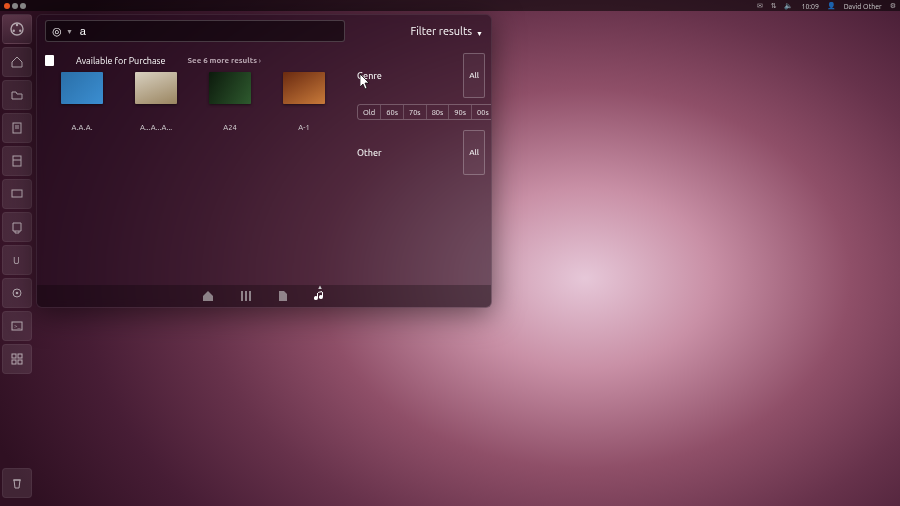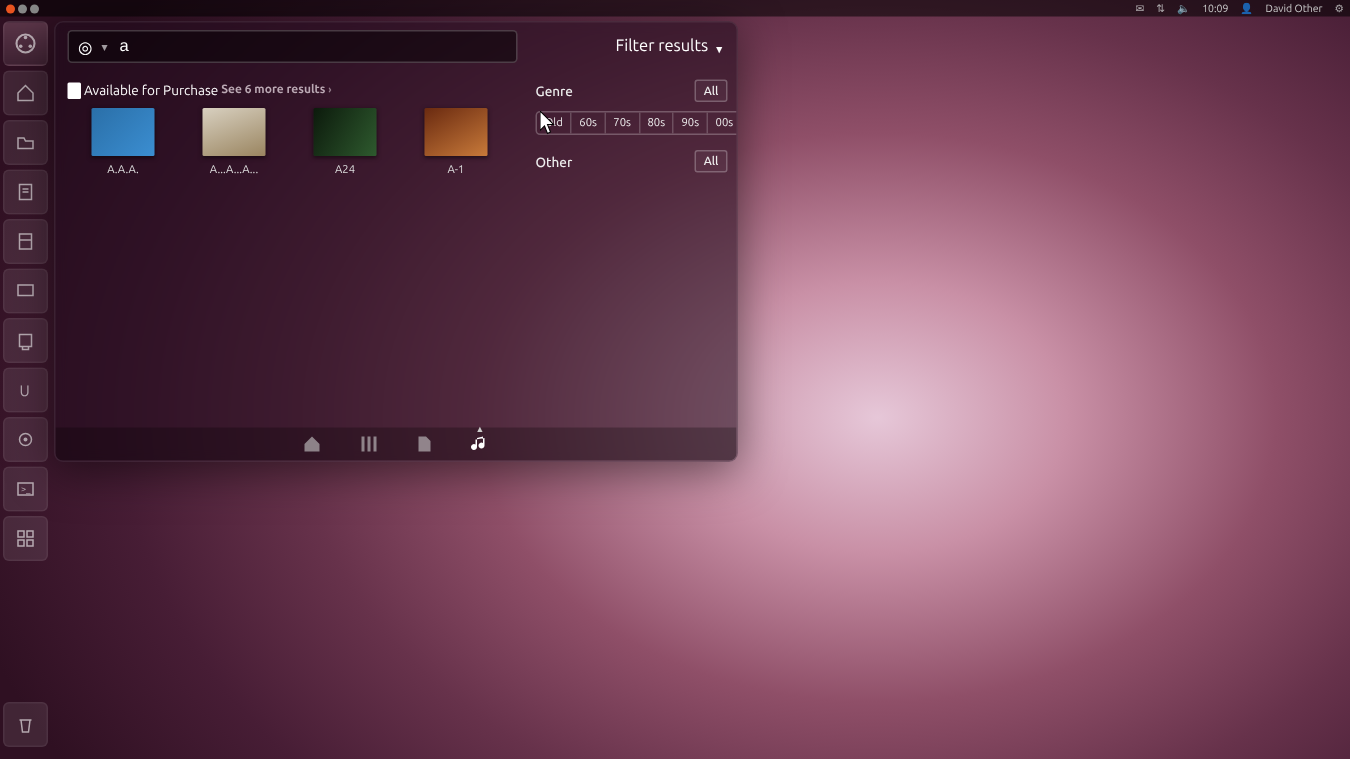--- a/index.html
+++ b/index.html
@@ -23,33 +23,33 @@
 #dash{position:absolute;left:36px;top:14px;width:454px;height:292px;border-radius:6px;background:rgba(30,10,25,0.55);backdrop-filter:blur(4px);box-shadow:0 6px 30px rgba(0,0,0,0.5);border:1px solid rgba(255,255,255,0.08);overflow:hidden;}
 #dash-top{display:flex;align-items:center;padding:4px 8px;height:24px;}
 #search{flex:0 0 286px;height:20px;background:rgba(0,0,0,0.45);border:1px solid rgba(255,255,255,0.2);border-radius:3px;display:flex;align-items:center;color:#fff;font-size:11px;padding:0 6px;gap:6px;}
 #search input{background:none;border:none;color:#fff;font-size:11px;outline:none;width:240px;}
 #search .caret{font-size:8px;opacity:.6;}
 #filter-toggle{margin-left:auto;color:#fff;font-size:11px;display:flex;align-items:flex-end;gap:4px;cursor:pointer;}
 #filter-toggle .tri{font-size:7px;}
 
 #dash-body{display:flex;height:240px;}
 #results{flex:0 0 300px;padding:4px 8px;}
-.sect-head{display:flex;align-items:flex-start;gap:2px;color:#ddd;font-size:9px;margin:4px 0 6px;}
+.sect-head{display:flex;align-items:center;gap:22px;color:#ddd;font-size:9px;margin:4px 0 6px;}
 .sect-head .doc{width:9px;height:11px;background:#fff;display:inline-block;border-radius:1px;}
 .sect-head .more{color:#bba9b4;font-size:8px;font-weight:bold;}
 .sect-head .more .chev{font-size:7px;opacity:.7;}
 .grid{display:flex;gap:32px;padding-left:16px;}
-.card{width:42px;display:flex;flex-direction:column;align-items:center;gap:5px;justify-content:space-between;}
+.card{width:42px;display:flex;flex-direction:column;align-items:center;gap:19px;justify-content:space-between;}
 .art{width:42px;height:32px;border-radius:1px;box-shadow:0 1px 3px rgba(0,0,0,.5);}
 .card .lbl{color:#ddd;font-size:7.5px;white-space:nowrap;}
 
 #filters{flex:1;padding:6px 6px 0 4px;color:#eee;font-size:9px;overflow:hidden;}
 .filter-block{margin-bottom:10px;}
 .filter-title{display:flex;align-items:center;font-size:9px;margin-bottom:6px;font-weight:500;}
-.pill-all{margin-left:auto;border:1px solid rgba(255,255,255,0.25);padding:2px 5px;border-radius:2px;font-size:8px;background:rgba(255,255,255,0.04);}
+.pill-all{margin-left:auto;border:1px solid rgba(255,255,255,0.25);padding:17px 5px;border-radius:2px;font-size:8px;background:rgba(255,255,255,0.04);}
 .decade-row{display:flex;border:1px solid rgba(255,255,255,0.25);border-radius:3px;overflow:hidden;width:fit-content;}
 .decade-row span{font-size:7.5px;padding:3px 5px;border-right:1px solid rgba(255,255,255,0.2);color:#eee;}
 .decade-row span:last-child{border-right:none;}
 .genre-grid{display:grid;grid-template-columns:64px 64px;gap:6px;}
 .gbtn{border:1px solid rgba(255,255,255,0.25);background:rgba(255,255,255,0.03);border-radius:3px;text-align:center;padding:4.5px 0;font-size:8px;color:#eee;}
 
 #lens-bar{position:absolute;bottom:0;left:0;right:0;height:22px;background:rgba(0,0,0,0.25);display:flex;align-items:center;justify-content:center;gap:26px;}
 .lens{color:#ccc;opacity:.6;display:flex;align-items:center;}
 .lens.active{opacity:1;position:relative;}
 .lens.active::after{content:"▴";position:absolute;top:-8px;left:50%;transform:translateX(-50%);font-size:7px;color:#ccc;}

